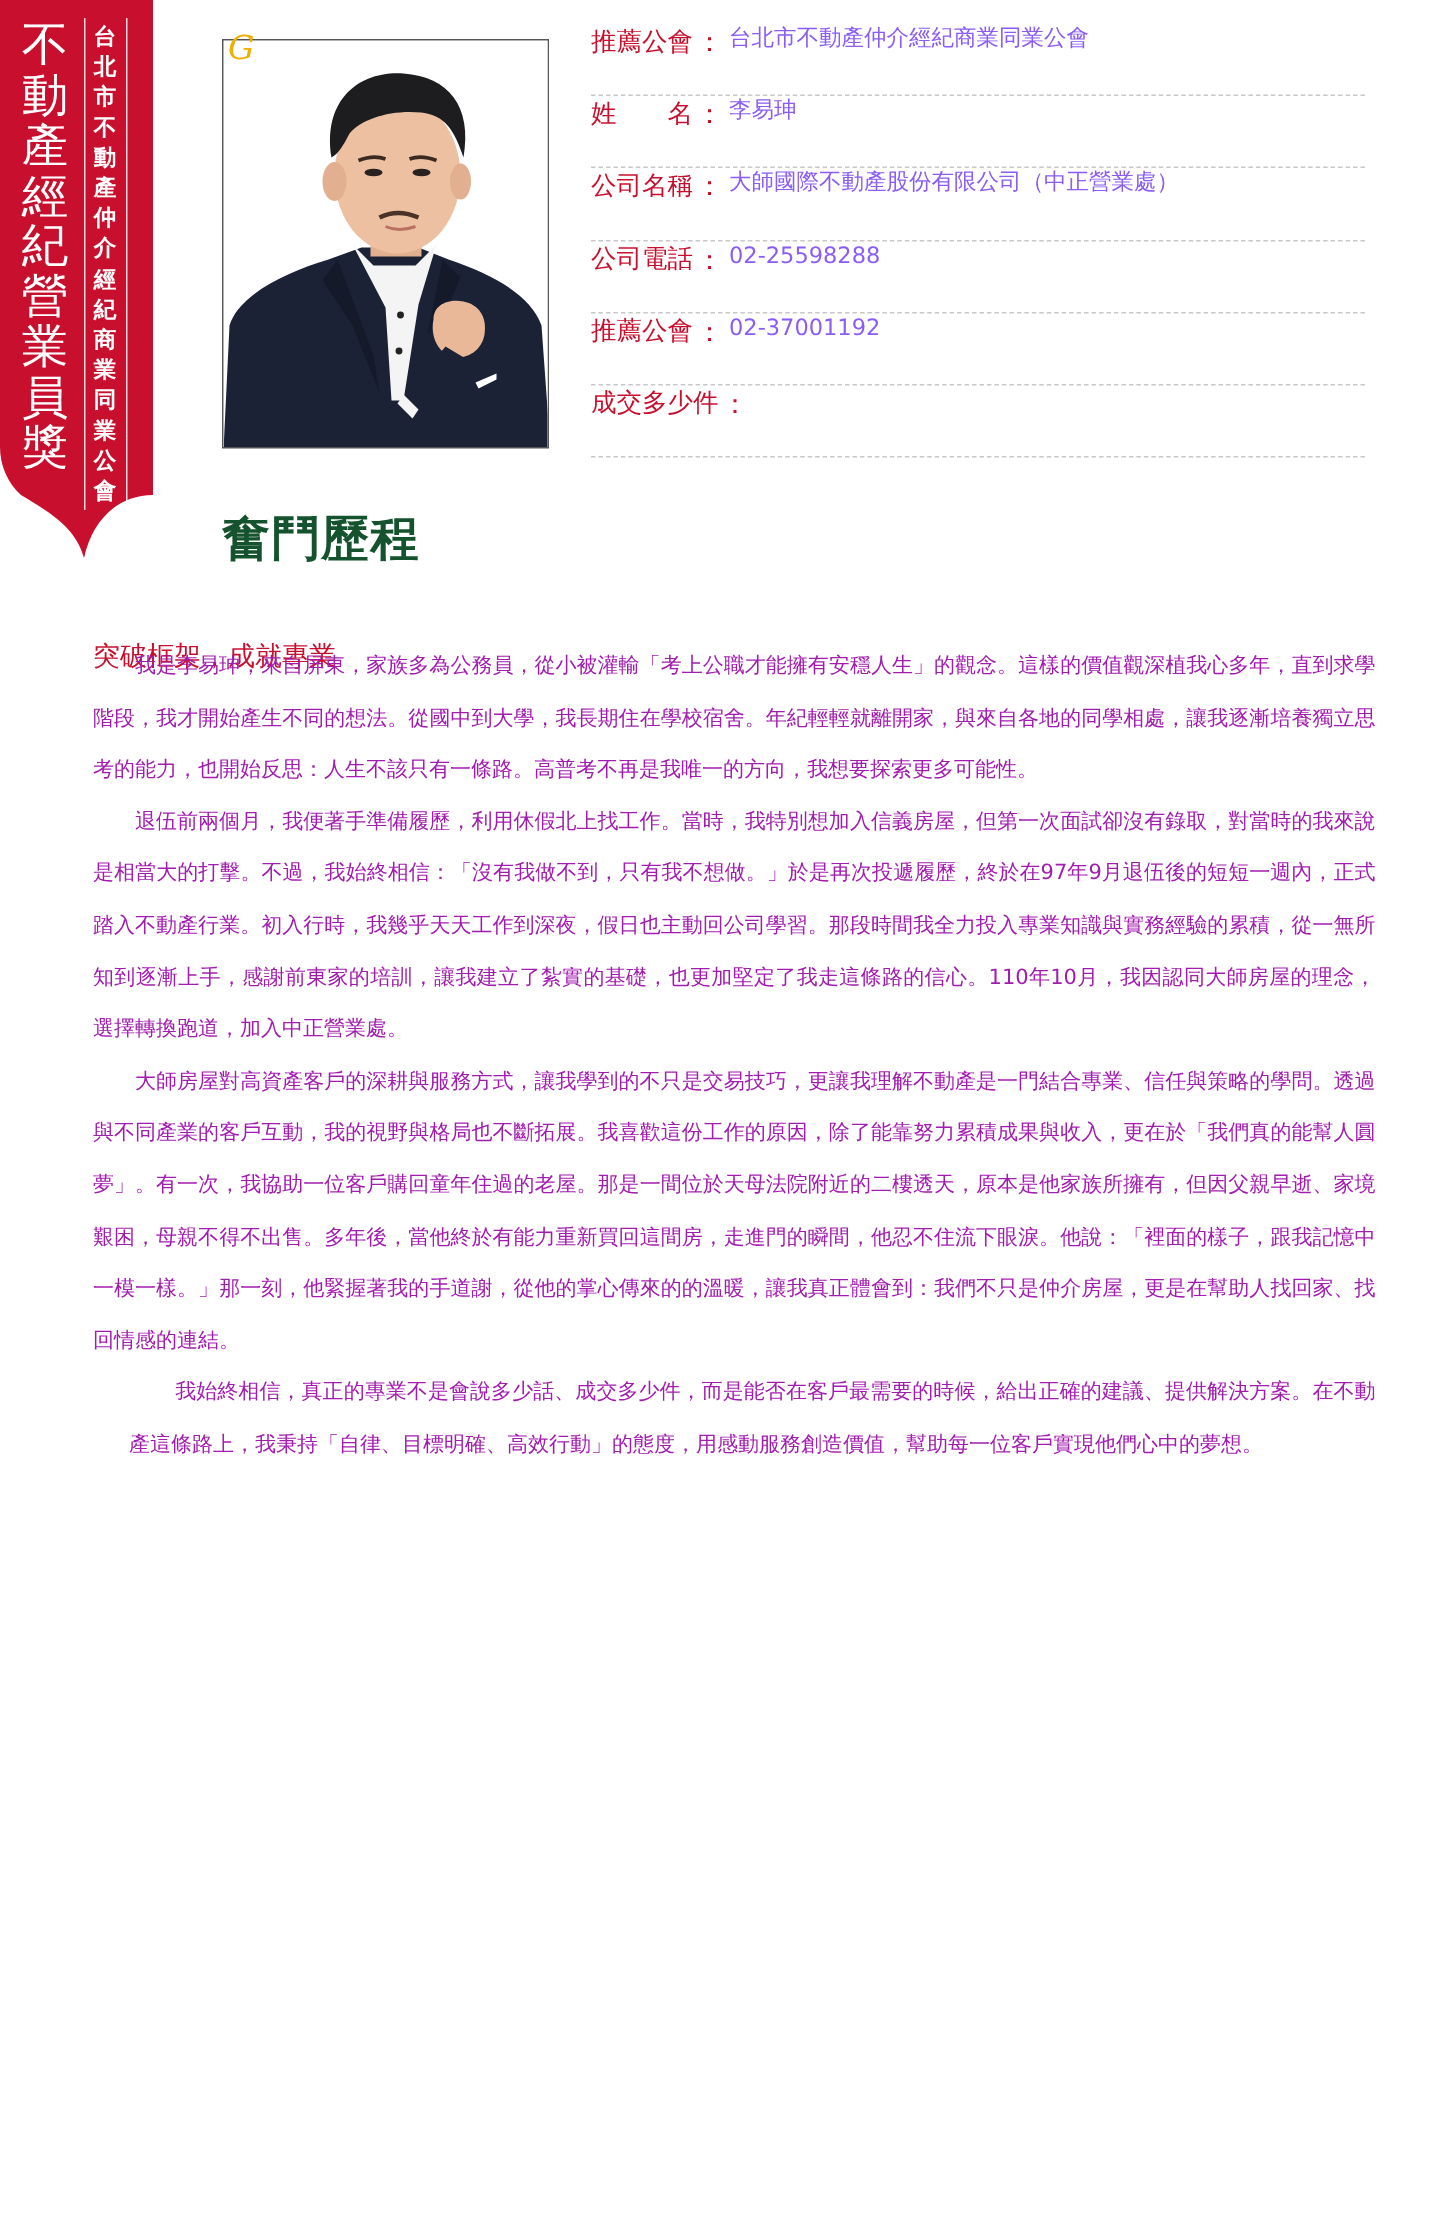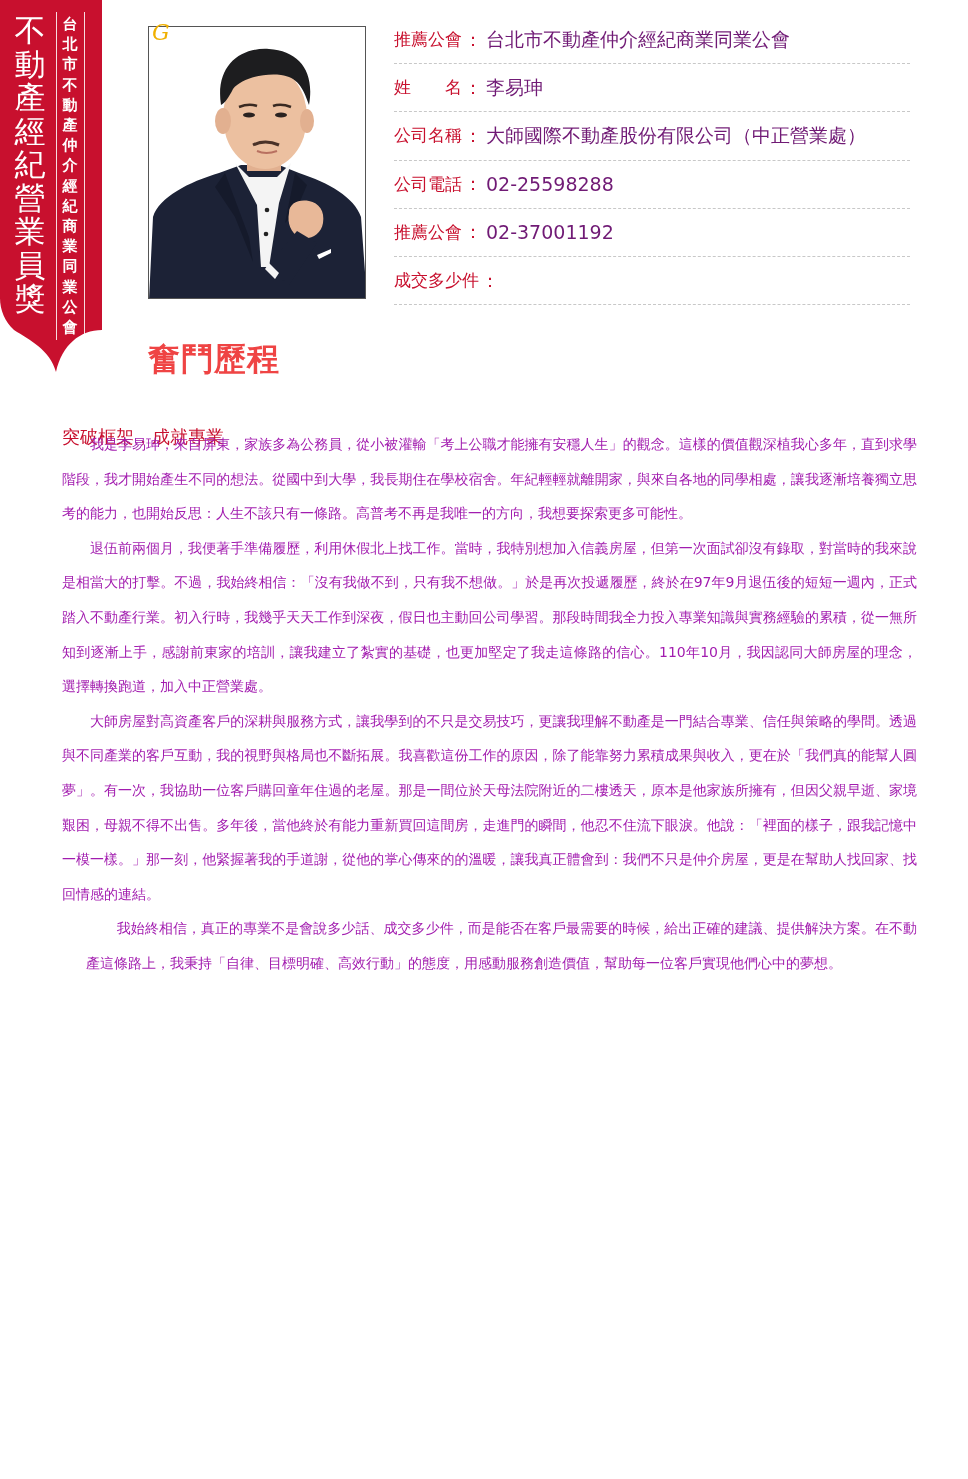--- a/index.html
+++ b/index.html
@@ -33,32 +33,32 @@
     }
     .photo svg { display: block; }
     .deco-mark {
       position: absolute; left: 152px; top: 22px; color: #f0b000;
       font-family: "DejaVu Serif", serif; font-style: italic; font-size: 22px; line-height: 1;
     }
 
     
     .info { position: absolute; left: 394px; top: 16px; width: 516px; }
     .info-row {
-      height: 48.2px; display: flex; align-items: center;
+      height: 48.2px; display: flex; align-items: flex-start;
       border-bottom: 1px dashed #c8c8c8;
       font-size: 18px;
     }
     .info-row .label { color: #c8102e; white-space: pre; font-size: 17px; }
     .info-row .colon { color: #c8102e; margin: 0 4px 0 2px; }
-    .info-row .value { color: #701a75; font-size: 19px; }
+    .info-row .value { color: #8b5cf6; font-size: 15px; }
 
     
     .section-title {
       position: absolute; left: 148px; top: 338px;
-      color: #ef4444; font-size: 32px; font-weight: bold; letter-spacing: 1px;
+      color: #14532d; font-size: 32px; font-weight: bold; letter-spacing: 1px;
     }
     .subheading {
       position: absolute; left: 62px; top: 397px;
       color: #c8102e; font-size: 18px; margin-top: 28px;
     }
 
     
     .body-text {
       position: absolute; left: 62px; top: 427px; width: 855px;
       font-size: 14px; line-height: 34.6px; color: #a21caf; text-align: justify;

